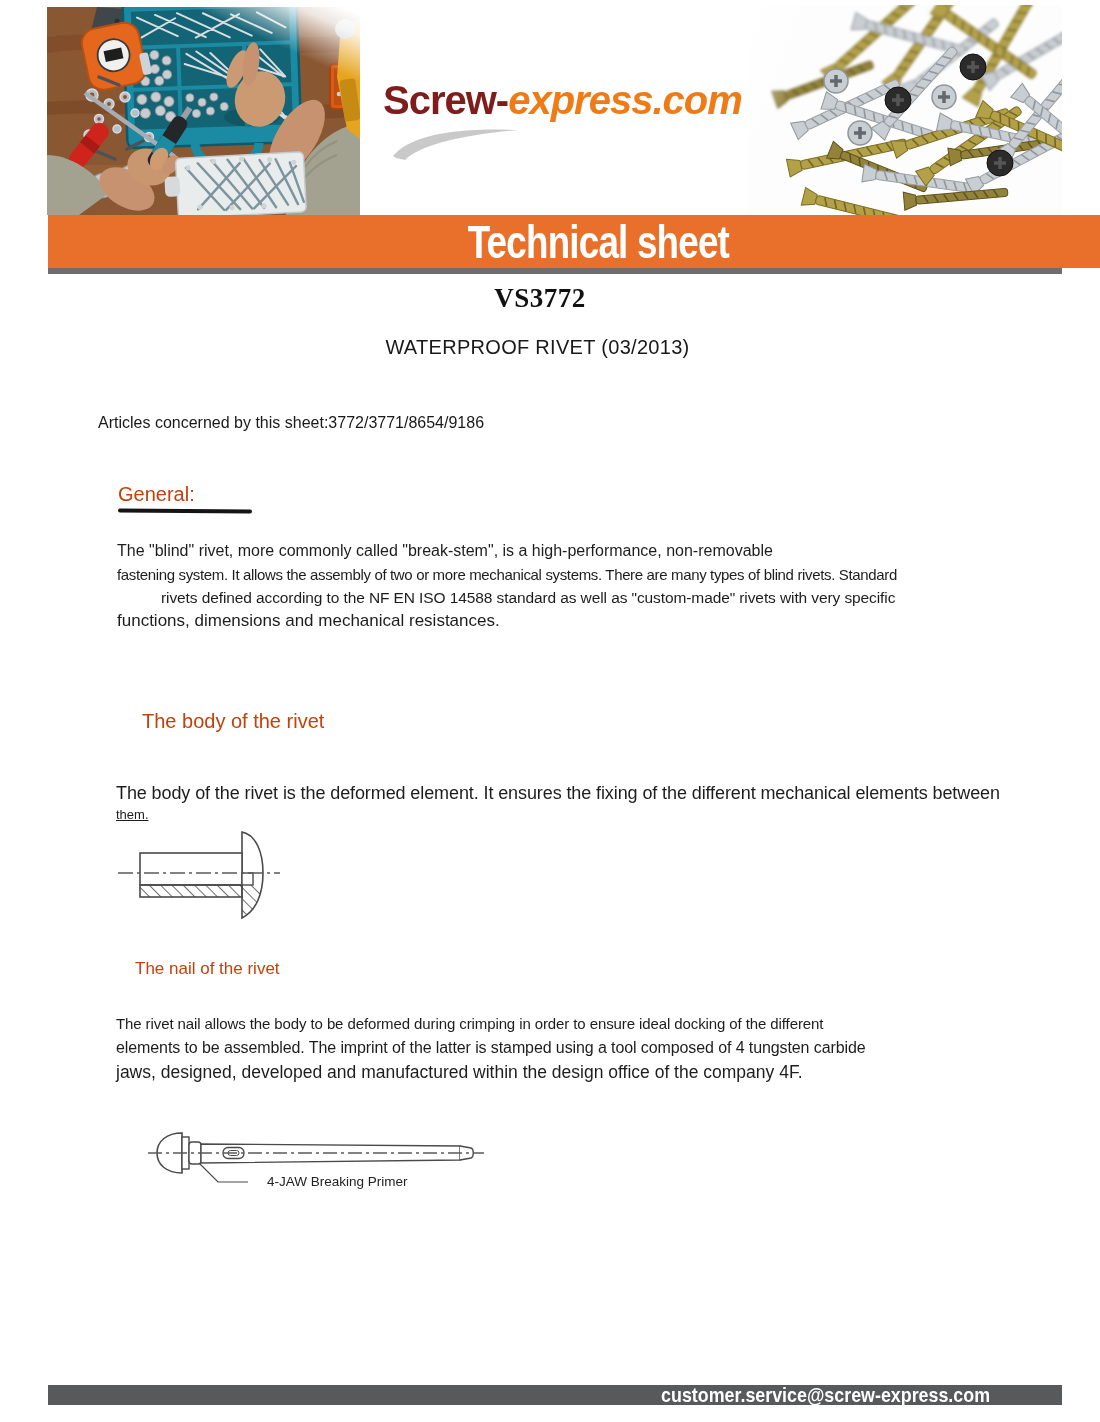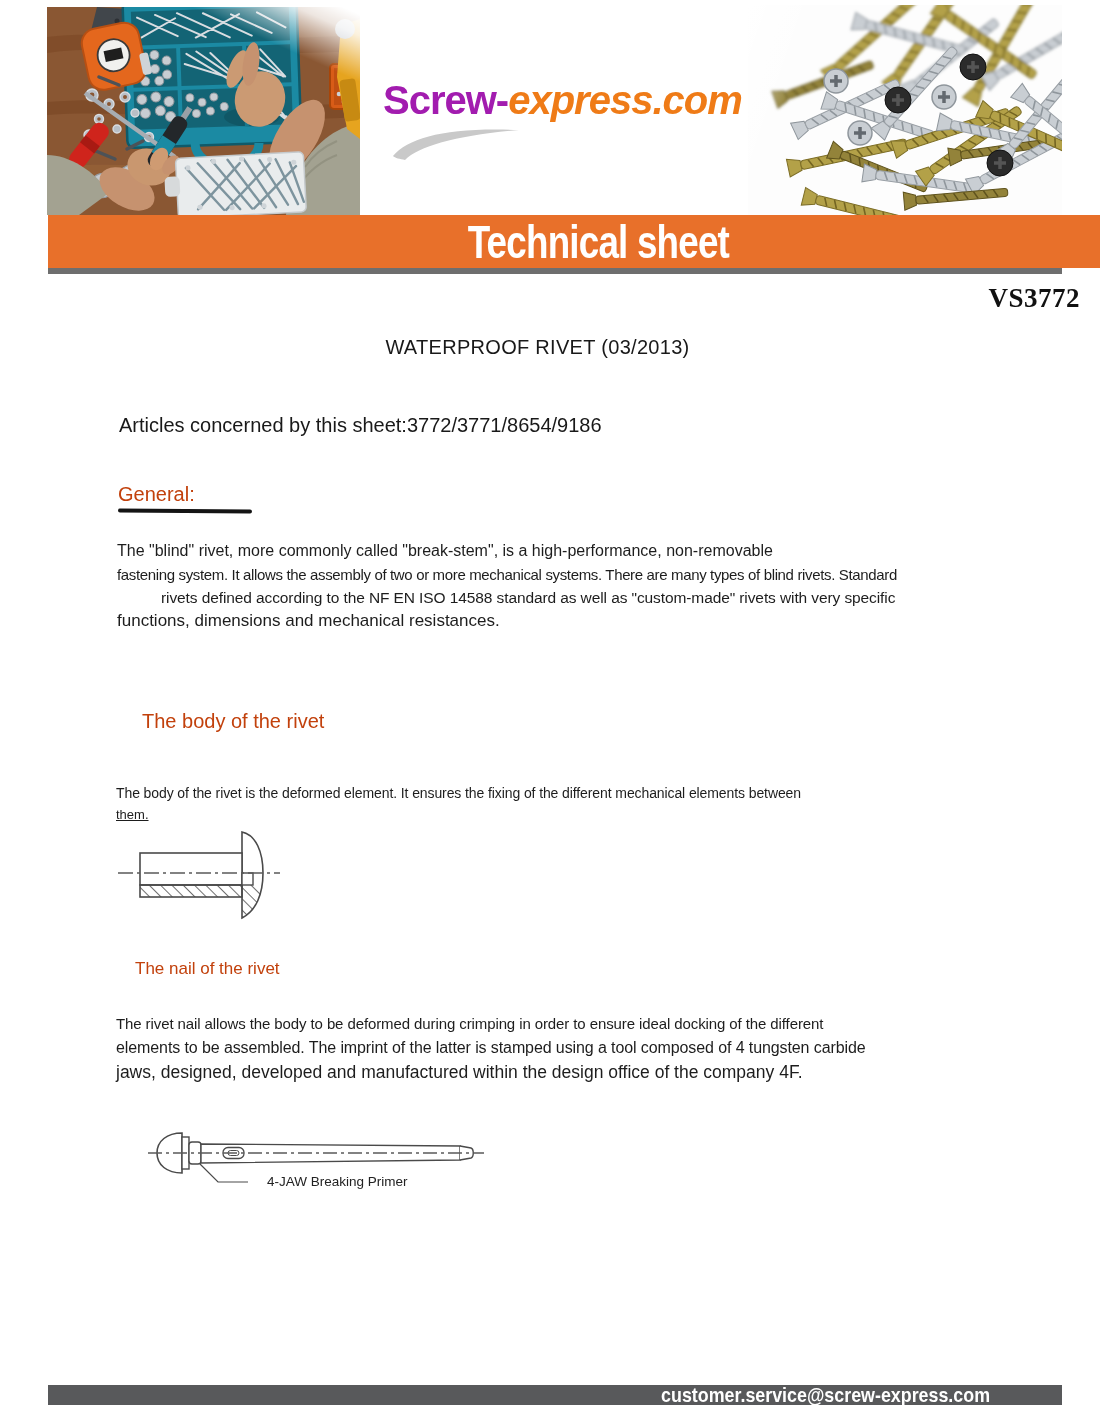--- a/index.html
+++ b/index.html
@@ -7,53 +7,53 @@
         font-family:"Liberation Sans", sans-serif;color:#1c1c1c;}
 
   
   .photo{position:absolute;top:7px;height:208px;overflow:hidden;}
   .photo svg{display:block;}
   .photo-left{left:47px;width:313px;}
   .photo-right{left:748px;top:5px;width:314px;height:210px;}
 
   .logo{position:absolute;left:383px;top:78px;width:350px;height:90px;}
   .logo-text{font-size:40px;font-weight:bold;letter-spacing:-1px;white-space:nowrap;}
-  .logo-gray{color:#a21caf;}
+  .logo-gray{color:#7f1d1d;}
   .logo-orange{color:#ef7b17;font-style:italic;}
   .logo-swoosh{position:absolute;left:4px;top:48px;}
 
   .banner{position:absolute;left:48px;top:215px;width:1014px;height:53px;background:#e8702a;
           display:flex;align-items:flex-start;justify-content:center;padding-left:43px;}
   .banner-title{color:#ffffff;font-weight:bold;font-size:46px;letter-spacing:-1px;
                 transform:scaleX(0.80);transform-origin:center;white-space:nowrap;}
   .banner-divider{position:absolute;left:48px;top:268px;width:1014px;height:6px;background:#6e6e6e;}
 
   
-  .doc-code{position:absolute;left:0;top:283px;width:1080px;text-align:right;
+  .doc-code{position:absolute;left:0;top:283px;width:1080px;text-align:center;
             font-family:"Liberation Serif", serif;font-weight:bold;font-size:27px;letter-spacing:0.5px;color:#111;}
   .doc-title{position:absolute;left:0;top:336px;width:1075px;text-align:center;
              font-size:20px;color:#191919;letter-spacing:0.3px;}
-  .articles{position:absolute;left:119px;top:414px;font-size:20px;color:#191919;}
+  .articles{position:absolute;left:98px;top:414px;font-size:16px;color:#191919;}
 
   .sec-heading{position:absolute;font-size:20px;color:#c2410c;}
   .general-heading{left:118px;top:483px;}
   .general-underline{position:absolute;left:118px;top:509px;width:134px;height:4px;background:#141414;
                      border-radius:2px/2px;transform:rotate(0.4deg);}
   .para{position:absolute;color:#1d1d1d;}
   .para .ln{white-space:nowrap;}
 
   .general-para{left:117px;top:539px;}
   .general-para .ln0{font-size:16px;line-height:24px;}
   .general-para .ln1{font-size:15px;line-height:23px;letter-spacing:-0.35px;}
   .general-para .ln2{font-size:15.5px;line-height:23px;letter-spacing:-0.1px;margin-left:44px;}
   .general-para .ln3{font-size:17px;line-height:24px;}
 
   .body-heading{left:118px;top:710px;font-size:20px;margin-left:24px;}
   .body-para{left:116px;top:781px;}
-  .body-para .ln0{font-size:14px;line-height:24px;letter-spacing:-0.1px;}
+  .body-para .ln0{font-size:18px;line-height:24px;letter-spacing:-0.1px;}
   .body-para .ln1{font-size:13px;line-height:20px;text-decoration:underline;}
 
   .nail-heading{left:135px;top:959px;font-size:17px;}
   .nail-para{left:116px;top:1012px;}
   .nail-para .ln0{font-size:15px;line-height:24px;letter-spacing:-0.1px;}
   .nail-para .ln1{font-size:16px;line-height:24px;letter-spacing:-0.1px;}
   .nail-para .ln2{font-size:17.5px;line-height:25px;}
 
   .diagram{position:absolute;}
   .diagram-body{left:112px;top:826px;}

